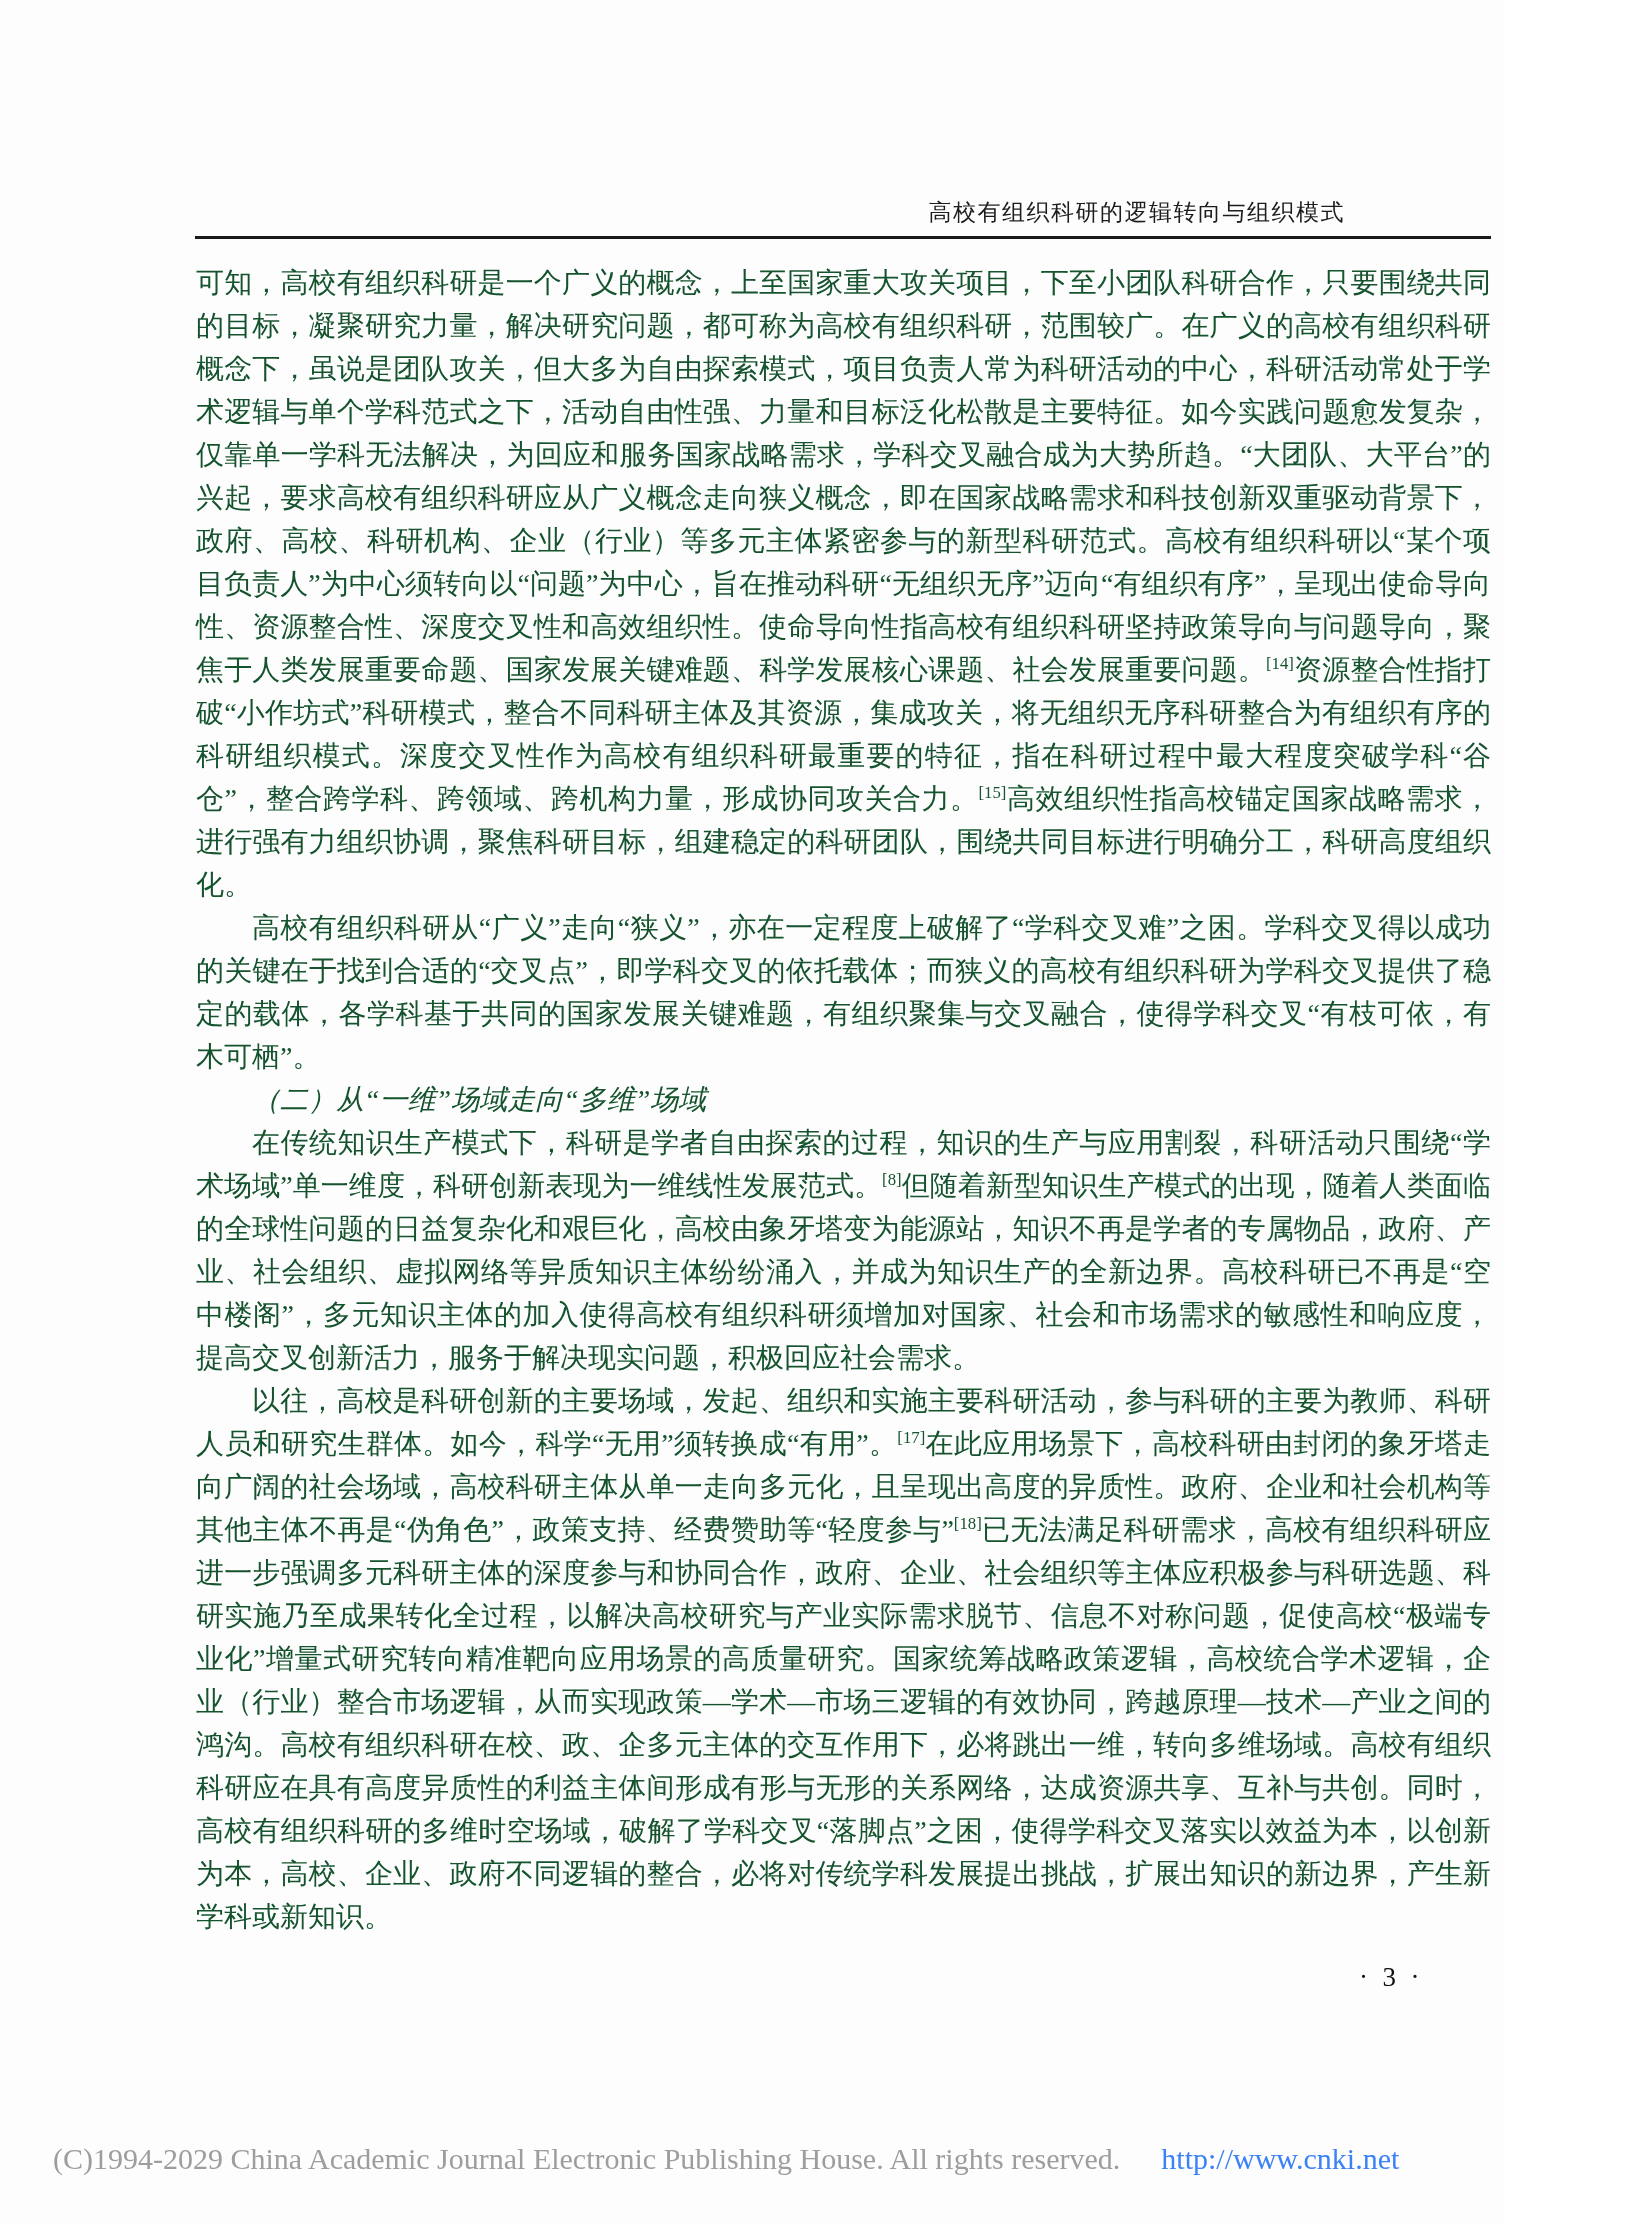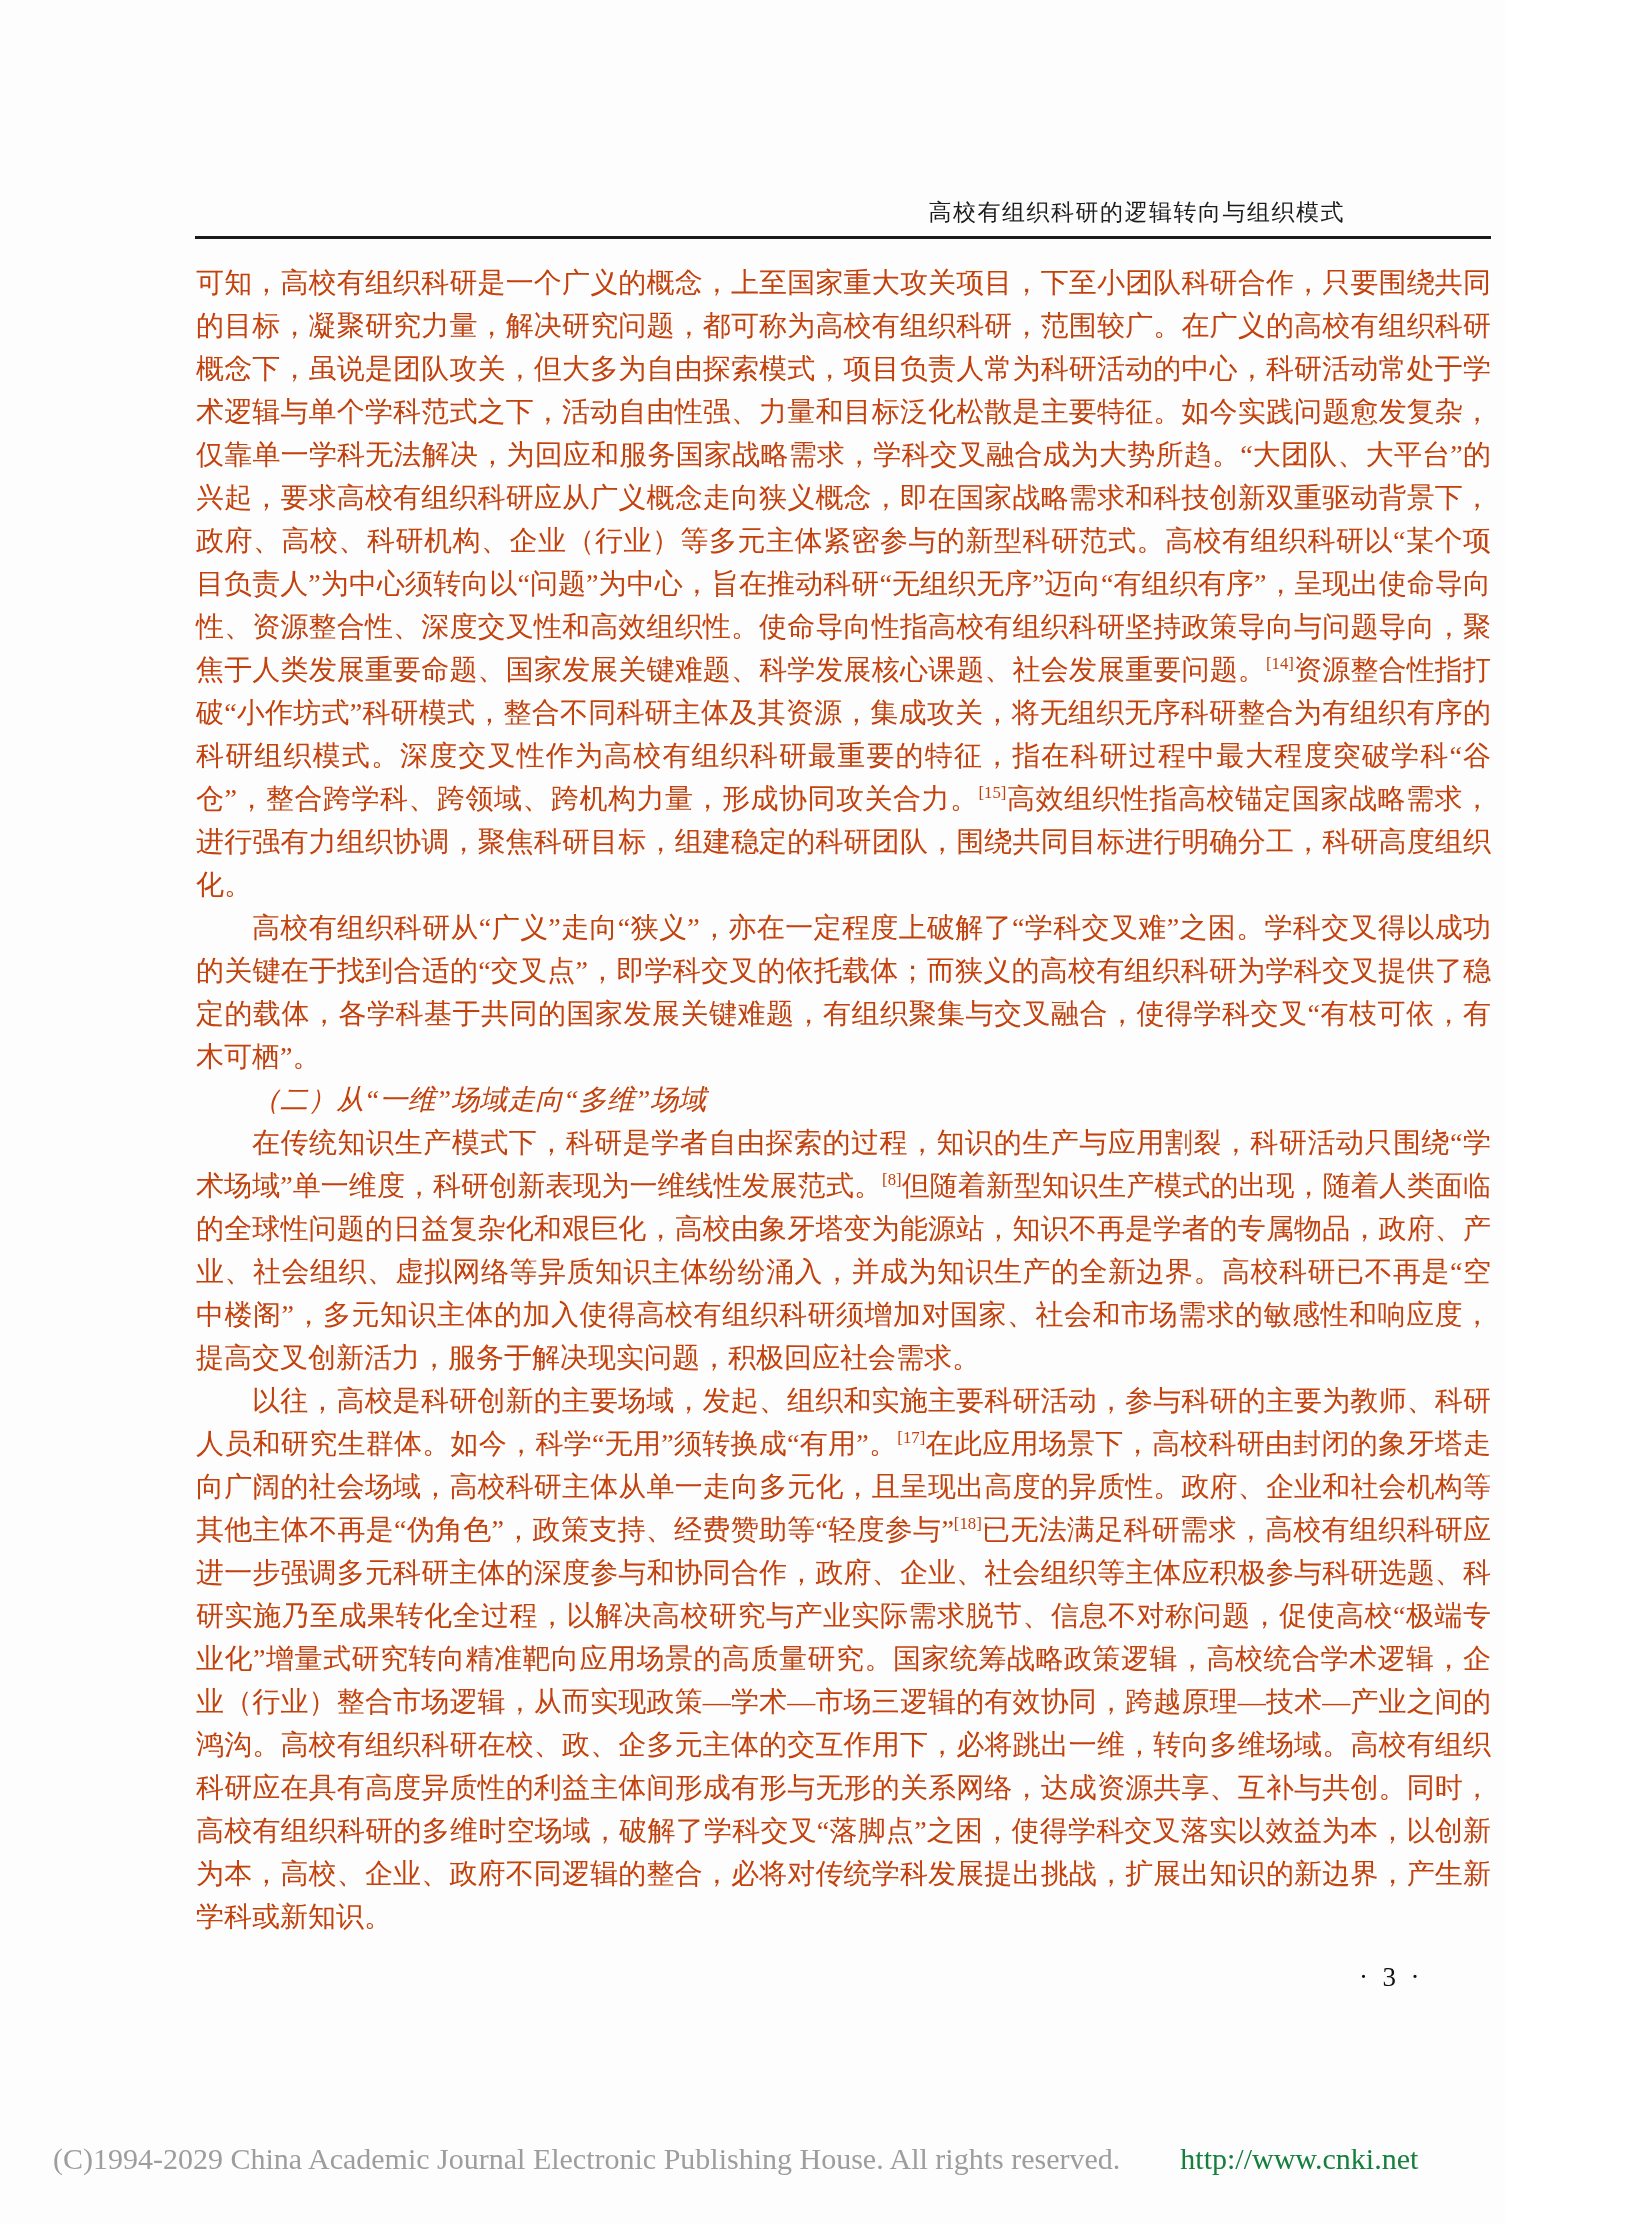--- a/index.html
+++ b/index.html
@@ -34,21 +34,21 @@
     background: #1a1a1a;
   }
   .article {
     position: absolute;
     left: 196px;
     top: 261px;
     width: 1295px;
     font-size: 28px;
     line-height: 43px;
     text-align: justify;
-    color: #c2410c;
+    color: #14532d;
   }
   .article p {
     margin: 0;
     padding: 0;
   }
   .article p.indent {
     text-indent: 2em;
   }
   .article p.subheading {
     font-style: italic;
@@ -69,22 +69,22 @@
   }
   .footer {
     position: absolute;
     left: 53px;
     top: 2142px;
     font-size: 30px;
     color: #9d9d9d;
     white-space: nowrap;
   }
   .footer .url {
-    margin-left: 60px;
-    color: #15803d;
+    margin-left: 41px;
+    color: #3b82f6;
     text-decoration: none;
   }
 </style>
 </head>
 <body>
 
 <div class="page">
 
   <div class="running-head">高校有组织科研的逻辑转向与组织模式</div>
 

